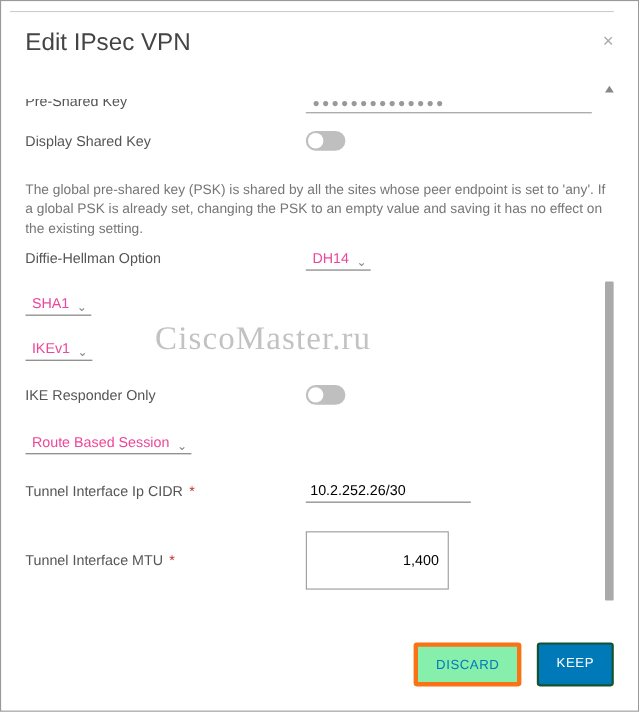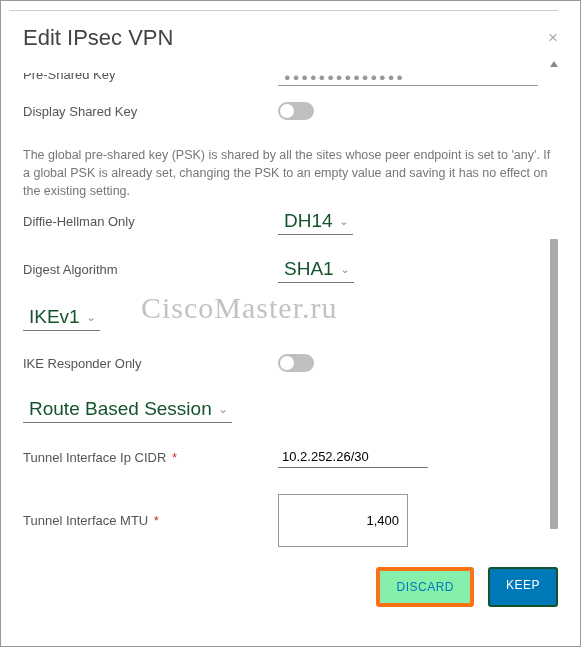--- a/index.html
+++ b/index.html
@@ -19,21 +19,21 @@
     border-bottom: 1px solid #ccc;
     margin: 0 22px 0 8px;
   }
   .dialog {
     padding: 14px 22px 20px 22px;
   }
   .header {
     display: flex;
     justify-content: space-between;
     align-items: center;
-    margin-bottom: 8px;
+    margin-bottom: 25px;
     text-align: right;
   }
   .title {
     font-size: 22px;
     font-weight: 300;
     color: #444;
   }
   .close {
     color: #aaa;
     font-size: 17px;
@@ -69,22 +69,22 @@
     font-size: 12.5px;
     line-height: 1.45;
     margin: 6px 0 10px 0;
   }
   .req { color: #c23934; margin-left: 2px;}
   .select-field {
     border: none;
     border-bottom: 1px solid #777;
     padding: 3px 20px 3px 6px;
     background: transparent;
-    font-size: 19px;
-    color: #14532d;
+    font-size: 13px;
+    color: #ec4899;
     position: relative;
   }
   .select-wrap { position: relative; display: inline-block; }
   .select-wrap .chev {
     position: absolute; right: 4px; top: 5px; color:#888; font-size:11px; pointer-events:none;
   }
   .dotted {
     letter-spacing: 2px;
     color: #999;
     border-bottom: 1px solid #999;
@@ -176,29 +176,28 @@
     <div class="row">
       <span class="label">Display Shared Key</span>
       <div class="toggle">
           <div class="knob"></div>
         </div>
     </div>
 
     <div class="helptext">The global pre-shared key (PSK) is shared by all the sites whose peer endpoint is set to 'any'. If a global PSK is already set, changing the PSK to an empty value and saving it has no effect on the existing setting.</div>
 
     <div class="row">
-      <span class="label">Diffie-Hellman Only</span>
+      <span class="label">Diffie-Hellman Option</span>
       <span class="select-wrap">
         <span class="select-field" style="min-width:60px;">DH14</span>
         <span class="chev">⌄</span>
       </span>
     </div>
 
     <div class="row">
-      <span class="label">Digest Algorithm</span>
       <span class="select-wrap">
         <span class="select-field" style="min-width:60px;">SHA1</span>
         <span class="chev">⌄</span>
       </span>
     </div>
 
     <div class="row">
       <span class="select-wrap">
         <span class="select-field" style="min-width:50px;">IKEv1</span>
         <span class="chev">⌄</span>

